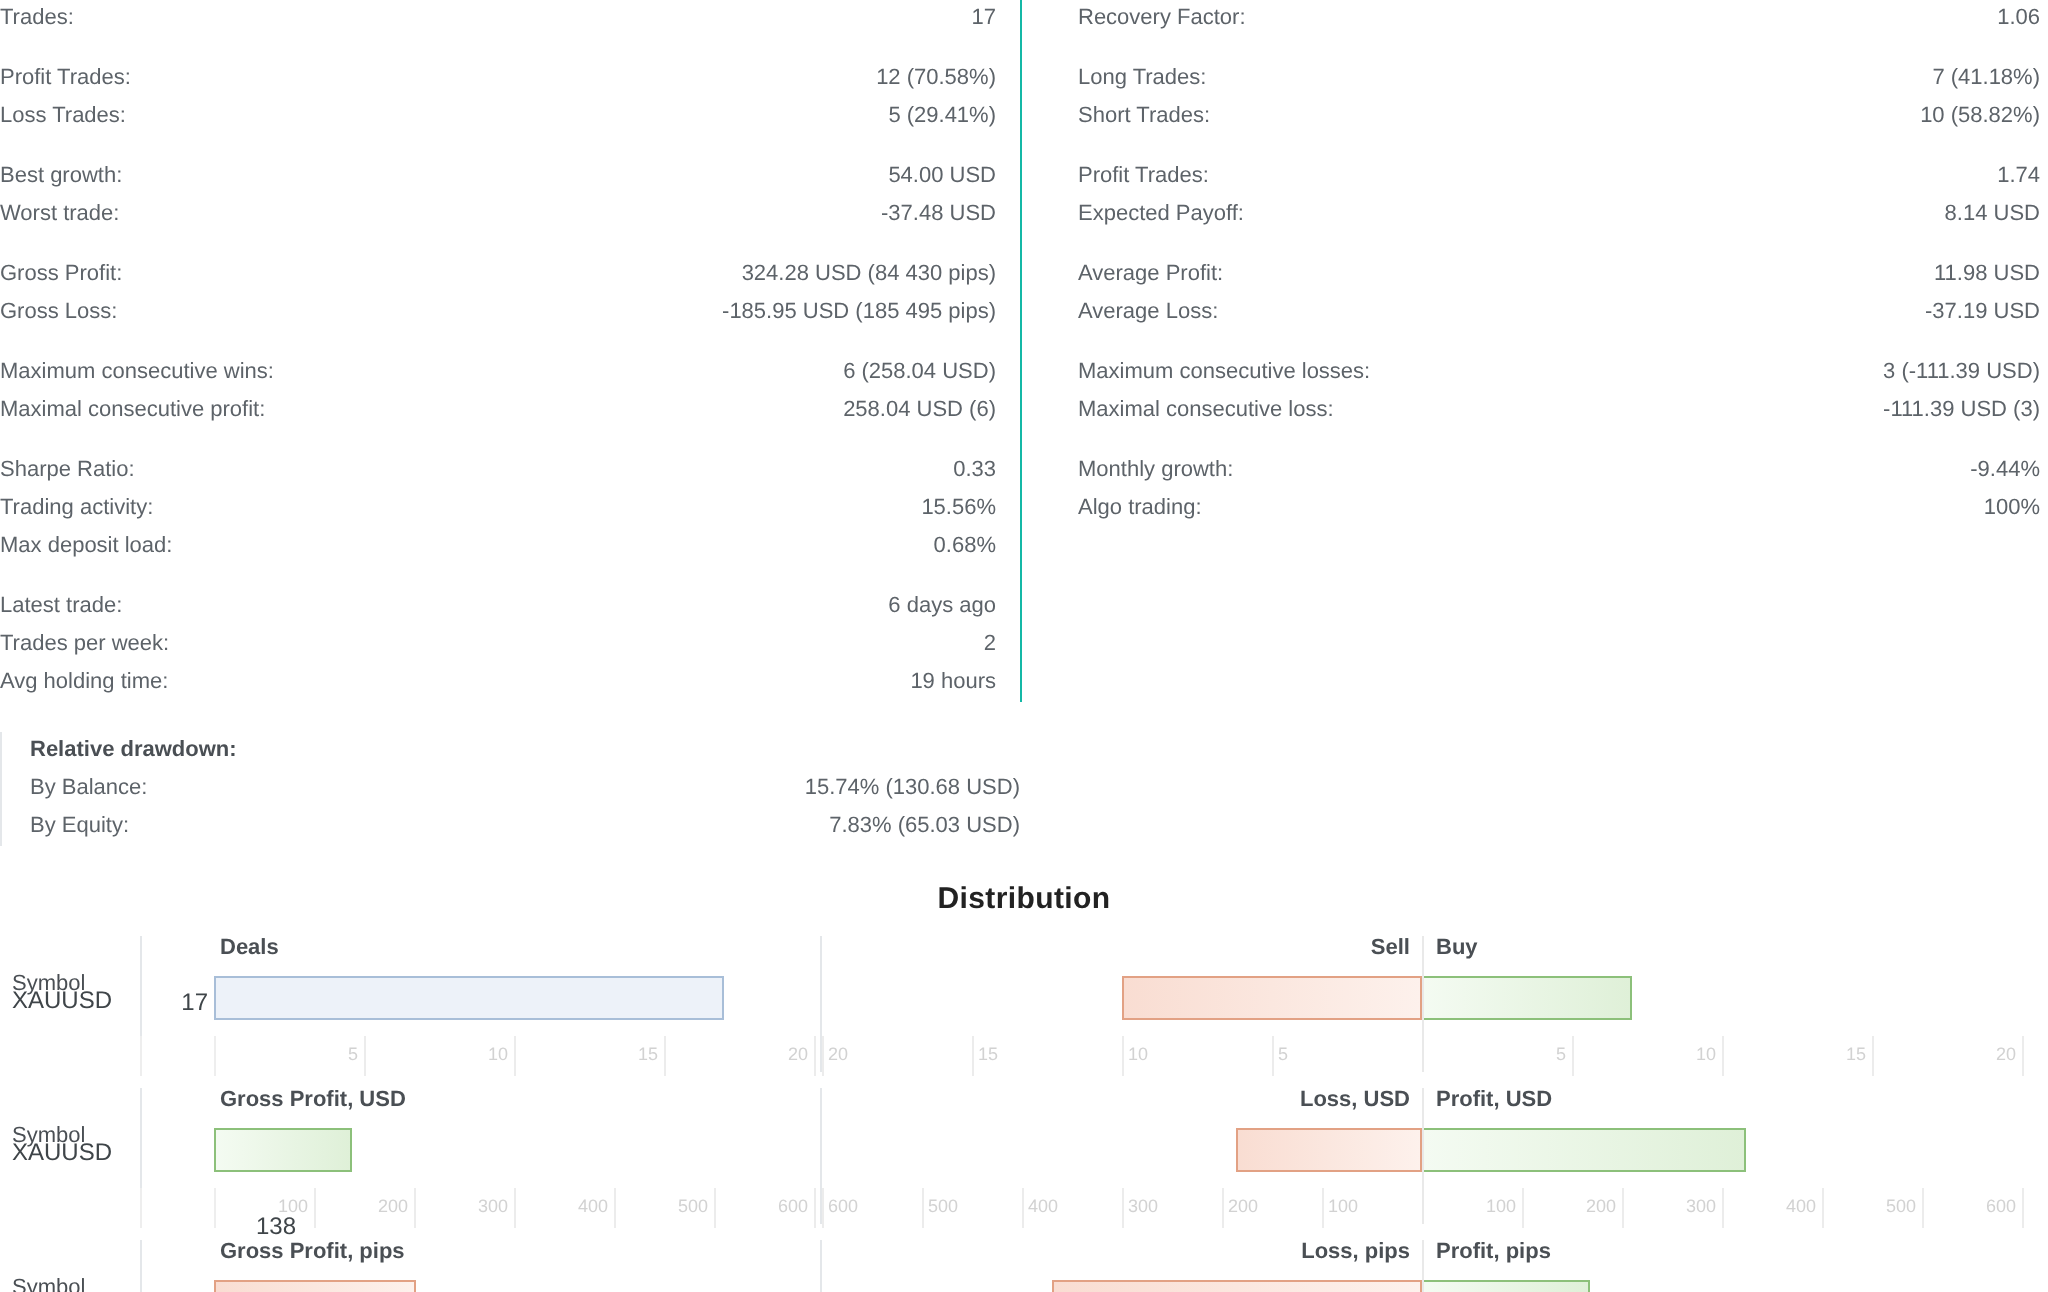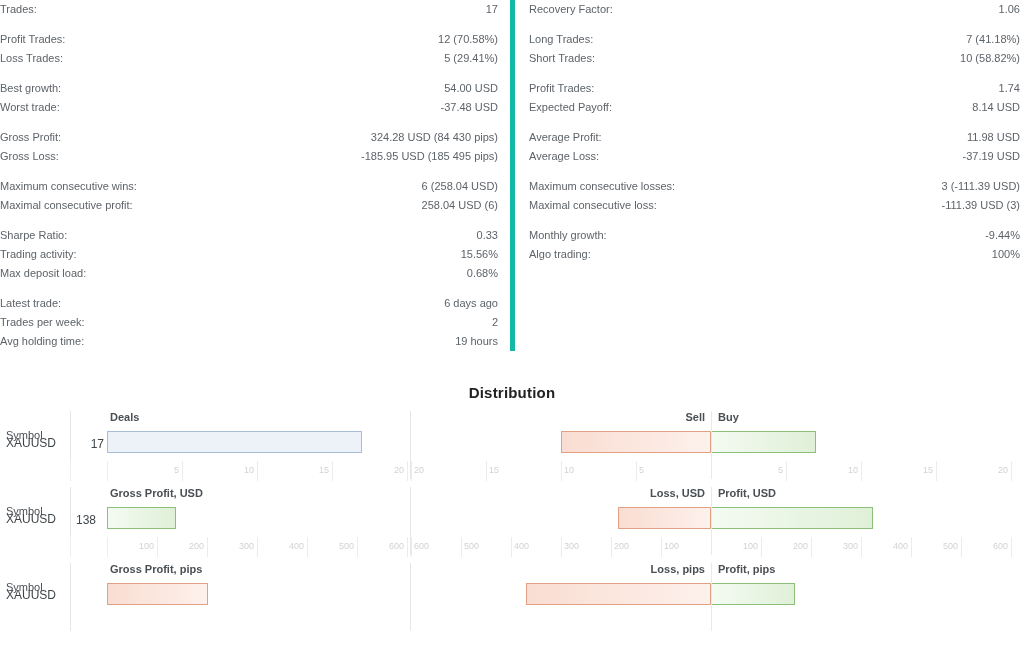--- a/index.html
+++ b/index.html
@@ -14,21 +14,21 @@
   }
 
   
   .stats{
     position:relative;
     display:flex;
     padding:0;
   }
   .stats-col{ width:510px; box-sizing:border-box; }
   .stats-col.left{ padding-right:12px; }
-  .stats-col.right{ padding-left:14px; border-left:5px solid #14b8a6; }
+  .stats-col.right{ padding-left:28px; border-left:1px solid #14b8a6; }
 
   .row{
     display:flex; align-items:baseline; justify-content:space-between;
     height:19px; line-height:19px; white-space:nowrap;
   }
   .row .k{ color:#5d6369; }
   .row .v{ color:#5d6369; text-align:right; }
   .gap{ height:11px; }
 
   .blue{ color:#4a6fbd; }
@@ -192,20 +192,33 @@
         <span class="v red">-9.44%</span>
       </div>
       <div class="row">
         <span class="k">Algo trading:</span>
         <span class="v neutral">100%</span>
       </div>
     </div>
 </div>
 
 <div class="dd-wrap">
+  <div class="dd-col right">
+    <div class="dd-title">Relative drawdown:</div>
+    <div id="dd-right">
+        <div class="row">
+          <span class="k">By Balance:</span>
+          <span class="v red">15.74% (130.68 USD)</span>
+        </div>
+        <div class="row">
+          <span class="k">By Equity:</span>
+          <span class="v red">7.83% (65.03 USD)</span>
+        </div>
+      </div>
+  </div>
 </div>
 
 <div class="dist-title">Distribution</div>
 <div id="charts">
     <div class="chart-block">
       <div class="hdr">
         <div class="symbol-hdr">Symbol</div>
         <div class="metric-hdr">Deals</div>
         <div class="neg-hdr" style="right: 319px;">Sell</div>
         <div class="pos-hdr" style="left: 718px;">Buy</div>
@@ -276,21 +289,21 @@
     <div class="chart-block">
       <div class="hdr">
         <div class="symbol-hdr">Symbol</div>
         <div class="metric-hdr">Gross Profit, USD</div>
         <div class="neg-hdr" style="right: 319px;">Loss, USD</div>
         <div class="pos-hdr" style="left: 718px;">Profit, USD</div>
       </div>
       <div class="bars">
         <div class="symbol-cell">XAUUSD</div>
         <div class="vdiv" style="left: 70px; top: -18px; height: 68px;"></div>
-        <div class="value-cell" style="right: 928px;">138</div>
+        <div class="value-cell" style="right: 876px; margin-top: 36px;">138</div>
         <div class="bar green-bar" style="left: 107px; width: 69px;"></div>
         <div class="vdiv" style="left: 410px; top: -18px; height: 68px;"></div>
         <div class="bar red-bar" style="left: 618.025px; width: 92.975px;"></div>
         <div class="bar green-bar" style="left: 711px; width: 162.14px;"></div>
         <div class="vdiv" style="left: 711px; top: -18px; height: 68px; background: rgb(233, 233, 233);"></div>
       </div>
       <div class="axis">
         <div class="tick" style="left: 157px;">
           <div class="tl"></div>
           <div class="tlab">100</div>

